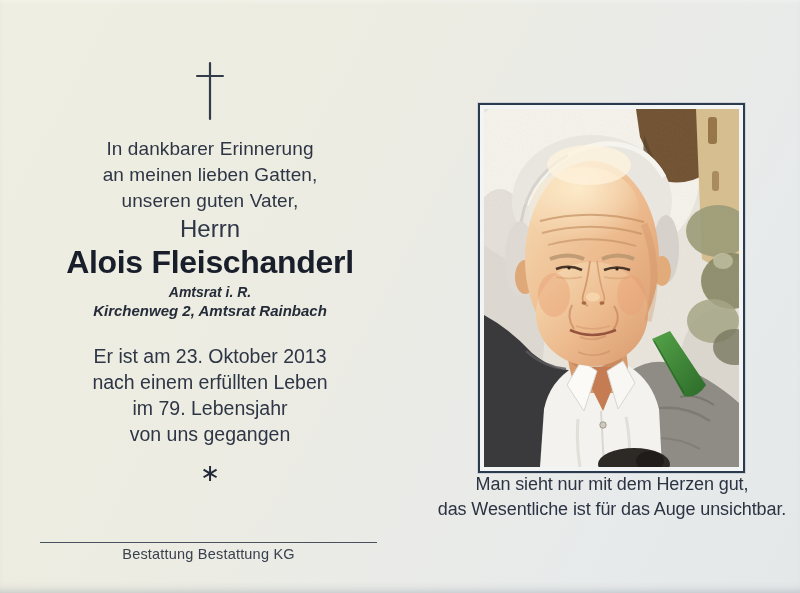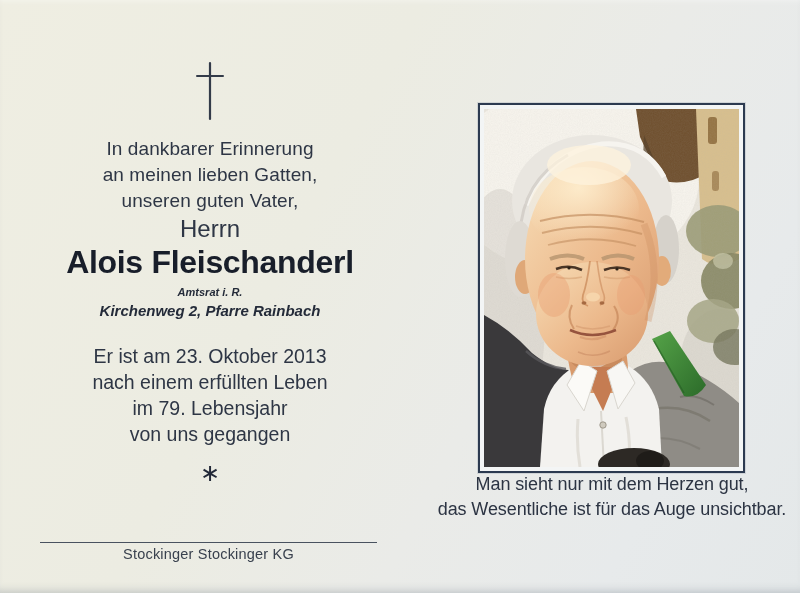--- a/index.html
+++ b/index.html
@@ -17,21 +17,21 @@
     position:absolute;left:14px;top:16px;width:392px;
     text-align:center;
   }
   .cross-wrap{margin-top:45px;height:62px;}
   .memorial{margin-top:13px;font-size:19px;line-height:26px;letter-spacing:.1px;}
   .salutation{margin-top:3px;font-size:24px;line-height:24px;}
   .deceased-name{
     margin-top:2px;font-size:32px;line-height:38px;font-weight:bold;
     letter-spacing:-.3px;color:#181e2a;
   }
-  .deceased-title{margin-top:2px;font-size:11px;line-height:18px;font-weight:bold;font-style:italic;color:#242b39;}
+  .deceased-title{margin-top:2px;font-size:14px;line-height:18px;font-weight:bold;font-style:italic;color:#242b39;}
   .deceased-address{font-size:15px;line-height:19px;font-weight:bold;font-style:italic;color:#242b39;}
   .death-notice{margin-top:23px;font-size:19.5px;line-height:26px;}
   .star{margin-top:13px;font-size:24px;line-height:26px;color:#222938;}
   .footer{
     position:absolute;left:40px;top:542px;width:337px;
     border-top:1.5px solid #49525f;
     padding-top:3px;
     font-size:14.5px;color:#39414e;text-align:center;letter-spacing:.2px;
   }
   .photo-frame{
@@ -66,34 +66,34 @@
       <div>In dankbarer Erinnerung</div>
       <div>an meinen lieben Gatten,</div>
       <div>unseren guten Vater,</div>
     </div>
 
     <div class="salutation">Herrn</div>
 
     <div class="deceased-name">Alois Fleischanderl</div>
 
     <div class="deceased-title">Amtsrat i. R.</div>
-    <div class="deceased-address">Kirchenweg 2, Pfarre Rainbach</div>
+    <div class="deceased-address">Kirchenweg 2, Amtsrat Rainbach</div>
 
     <div class="death-notice">
       <div>Er ist am 23. Oktober 2013</div>
       <div>nach einem erfüllten Leben</div>
       <div>im 79. Lebensjahr</div>
       <div>von uns gegangen</div>
     </div>
 
     <div class="star">∗</div>
   </div>
 
   <div class="footer">
-    <span>Stockinger Stockinger KG</span>
+    <span>Bestattung Bestattung KG</span>
   </div>
 
   <div class="photo-frame" role="img" aria-label="Portrait of an elderly man with white hair, tanned face, white open-collar shirt and grey jacket with green collar trim, in front of a white plaster wall with a stone pillar">
     <svg viewBox="0 0 255 358" preserveAspectRatio="none">
       <defs>
         <linearGradient id="skin" x1="0" y1="0" x2="1" y2="1">
           <stop offset="0" stop-color="#f7ddb6"></stop>
           <stop offset=".55" stop-color="#ecb98c"></stop>
           <stop offset="1" stop-color="#d89a6e"></stop>
         </linearGradient>

